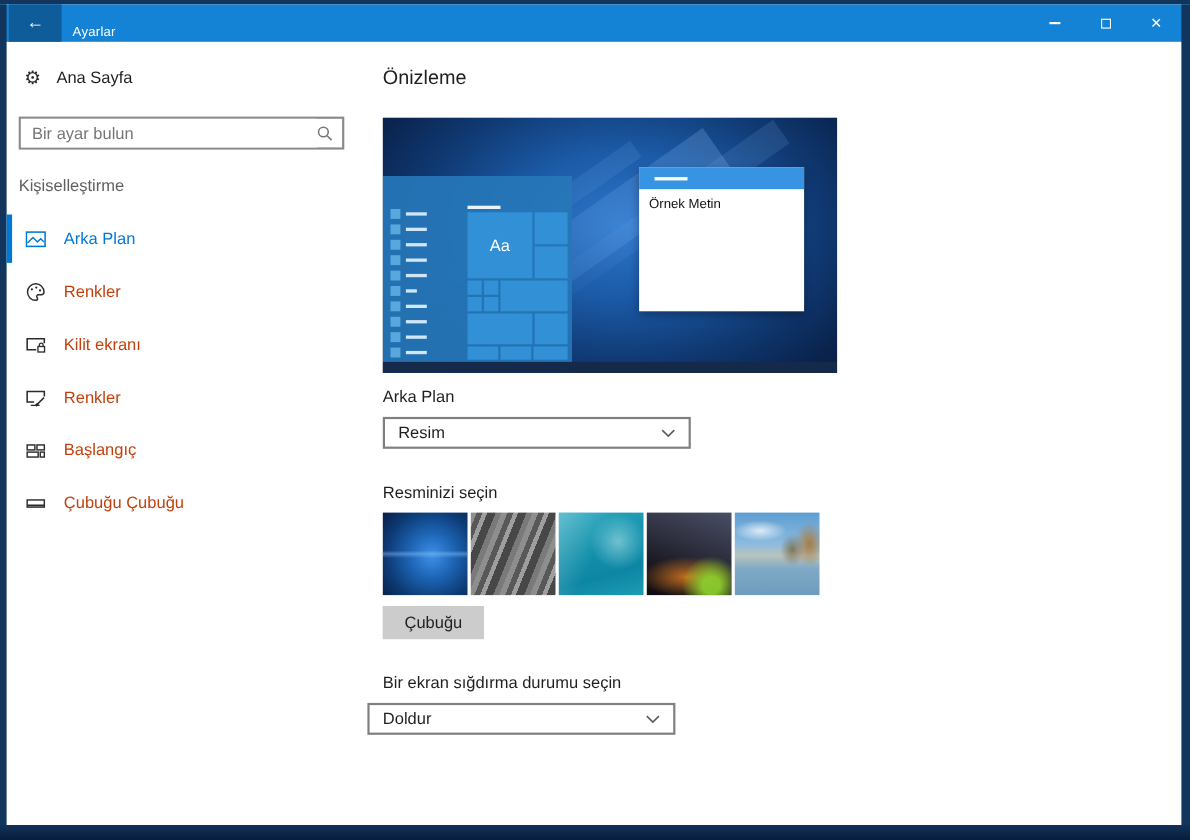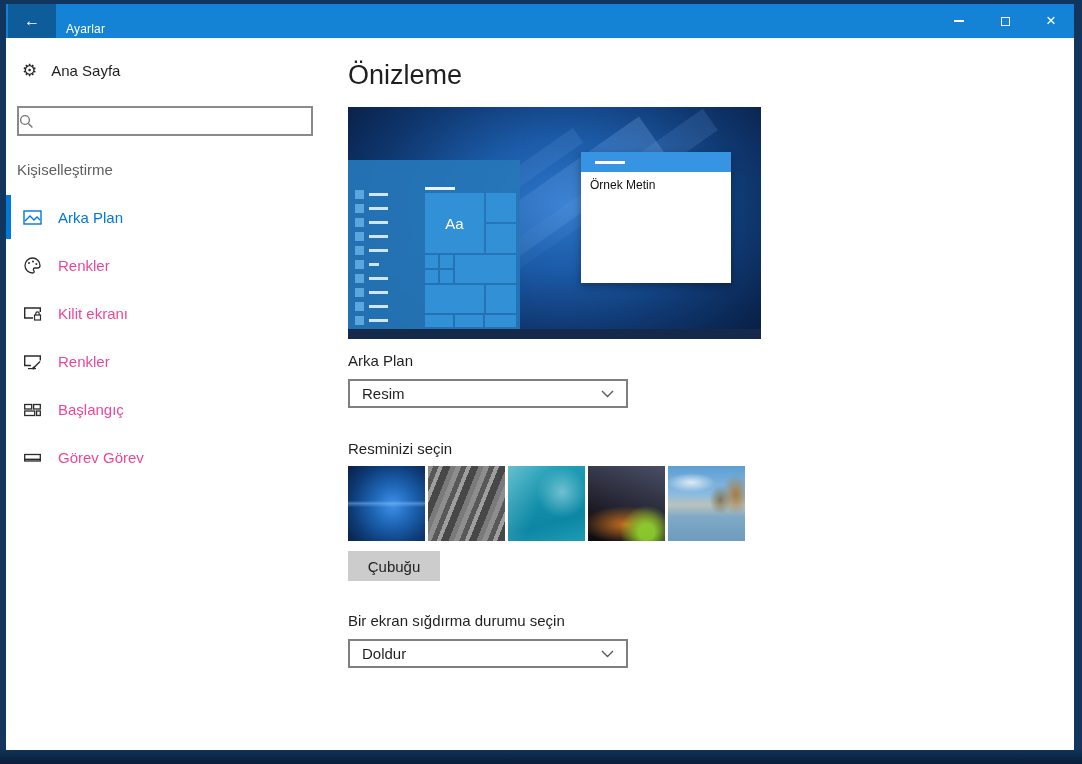--- a/index.html
+++ b/index.html
@@ -66,34 +66,34 @@
   #search-icon { margin-right:8px; display:flex; }
 
   #section-label { left:17px; top:161px; font-size:15px; color:#5f5f5f; }
 
   .nav-item {
     left:6px; width:330px; height:44px;
     display:flex; align-items:center; gap:16px;
     padding-left:16px; cursor:default;
   }
   .nav-item .icon { width:20px; height:20px; display:flex; align-items:center; justify-content:center; }
-  .nav-item .label { font-size:15px; color:#ec4899; }
+  .nav-item .label { font-size:15px; color:#c2410c; }
   .nav-item.selected .label { color:#0078d7; }
   .nav-item.selected .sel-bar {
     position:absolute; left:0; top:0; width:5px; height:44px; background:#0078d7;
   }
   #nav-arkaplan  { top:195px; }
   #nav-renkler   { top:243px; }
   #nav-kilit     { top:291px; }
   #nav-temalar   { top:339px; }
   #nav-baslangic { top:387px; }
   #nav-gorev     { top:435px; }
 
   
-  #page-heading { left:348px; top:60px; font-size:27px; font-weight:400; color:#1f1f1f; }
+  #page-heading { left:348px; top:60px; font-size:18px; font-weight:400; color:#1f1f1f; }
 
   
   #preview {
     left:348px; top:107px; width:413px; height:232px;
     background:
       radial-gradient(ellipse 70% 85% at 52% 42%, #2d77cc 0%, #1b5aa6 34%, #103a74 62%, #0a2550 85%, #081d40 100%);
     overflow:hidden;
   }
   .ray { position:absolute; background:linear-gradient(180deg, rgba(150,200,255,.22), rgba(150,200,255,0)); }
   #ray1 { left:150px; top:-40px; width:46px; height:320px; transform:rotate(55deg); }
@@ -131,21 +131,21 @@
   #pick-label { left:348px; top:440px; }
   #fit-label  { left:348px; top:612px; }
 
   .dropdown {
     width:280px; height:29px;
     border:2px solid #7f7f7f; background:#fff;
     display:flex; align-items:center; justify-content:space-between;
     padding:0 12px; font-size:15px; cursor:default;
   }
   #bg-dropdown  { left:348px; top:379px; }
-  #fit-dropdown { left:348px; top:639px; }
+  #fit-dropdown { left:334px; top:639px; }
 
   
   .thumb { top:466px; width:77px; height:75px; cursor:default; }
   #thumb-1 { left:348px;
     background:
       linear-gradient(180deg, rgba(255,255,255,0) 46%, rgba(140,195,255,.45) 50%, rgba(255,255,255,0) 55%),
       radial-gradient(circle at 58% 52%, #3f90e8 0%, #1d64b4 35%, #0d3a74 70%, #081f46 100%);
   }
   #thumb-2 { left:428px;
     background:repeating-linear-gradient(112deg, #8e8e8e 0 5px, #585858 5px 10px, #9e9e9e 10px 14px, #474747 14px 21px, #7a7a7a 21px 26px);
@@ -202,20 +202,21 @@
 <div class="abs win-border" id="left-border"></div>
 <div class="abs win-border" id="right-border"></div>
 <div class="abs" id="bottom-border"></div>
 
 <div class="abs" id="home-row">
   <span class="gear">⚙</span>
   <span class="glabel">Ana Sayfa</span>
 </div>
 
 <div class="abs" id="search-box">
+  <input id="search-input" placeholder="Bir ayar bulun" style="">
   <span id="search-icon">
     <svg width="15" height="15" viewBox="0 0 15 15">
       <circle cx="6" cy="6" r="4.4" fill="none" stroke="#767676" stroke-width="1.4"></circle>
       <line x1="9.4" y1="9.4" x2="13.4" y2="13.4" stroke="#767676" stroke-width="1.4"></line>
     </svg>
   </span>
 </div>
 
 <div class="abs" id="section-label">Kişiselleştirme</div>
 
@@ -277,21 +278,21 @@
   <span class="label">Başlangıç</span>
 </div>
 
 <div class="abs nav-item" id="nav-gorev">
   <span class="icon">
     <svg width="19" height="19" viewBox="0 0 19 19">
       <rect x="1.7" y="6.5" width="15.6" height="6.5" fill="none" stroke="#2b2b2b" stroke-width="1.3"></rect>
       <line x1="1.7" y1="11.4" x2="17.3" y2="11.4" stroke="#2b2b2b" stroke-width="1.6"></line>
     </svg>
   </span>
-  <span class="label">Görev Görev</span>
+  <span class="label">Çubuğu Çubuğu</span>
 </div>
 
 <div class="abs" id="page-heading">Önizleme</div>
 
 <div class="abs" id="preview">
   <div class="ray" id="ray1"></div>
   <div class="ray" id="ray2"></div>
   <div class="ray" id="ray3"></div>
 
   <div class="abs" id="start-panel">

